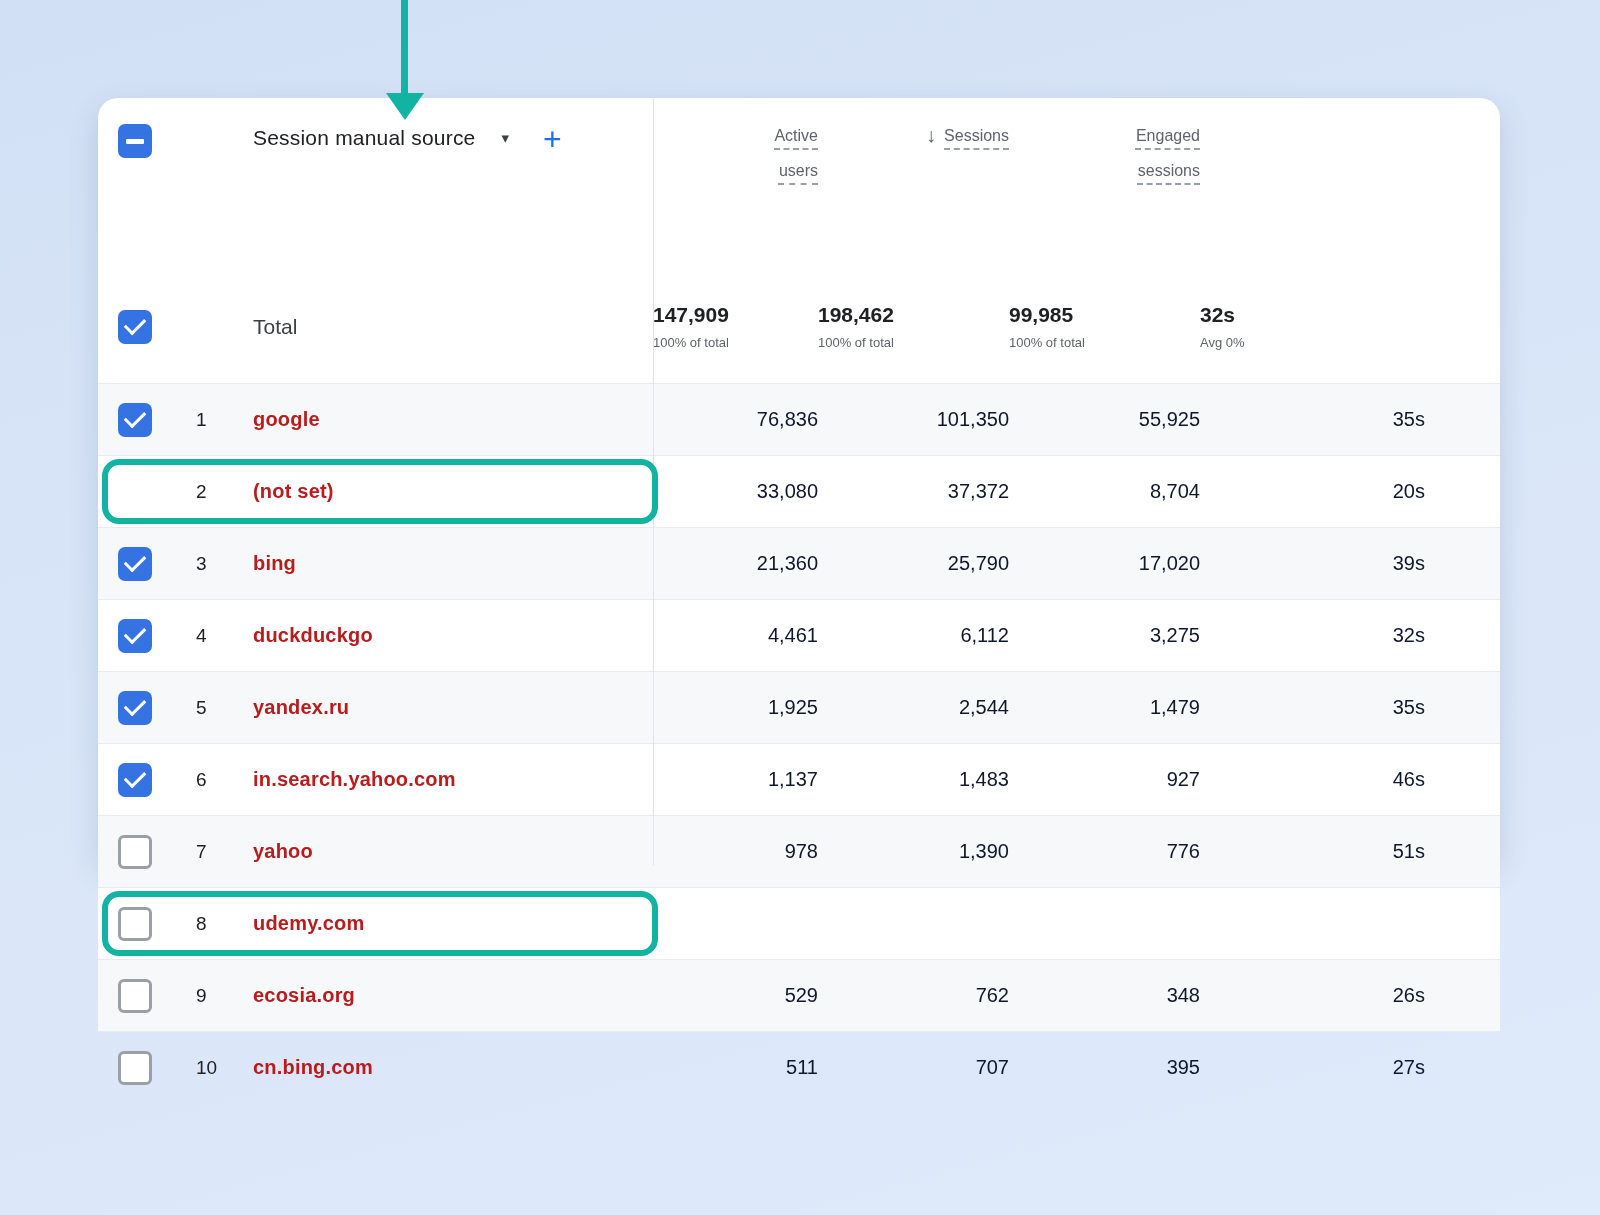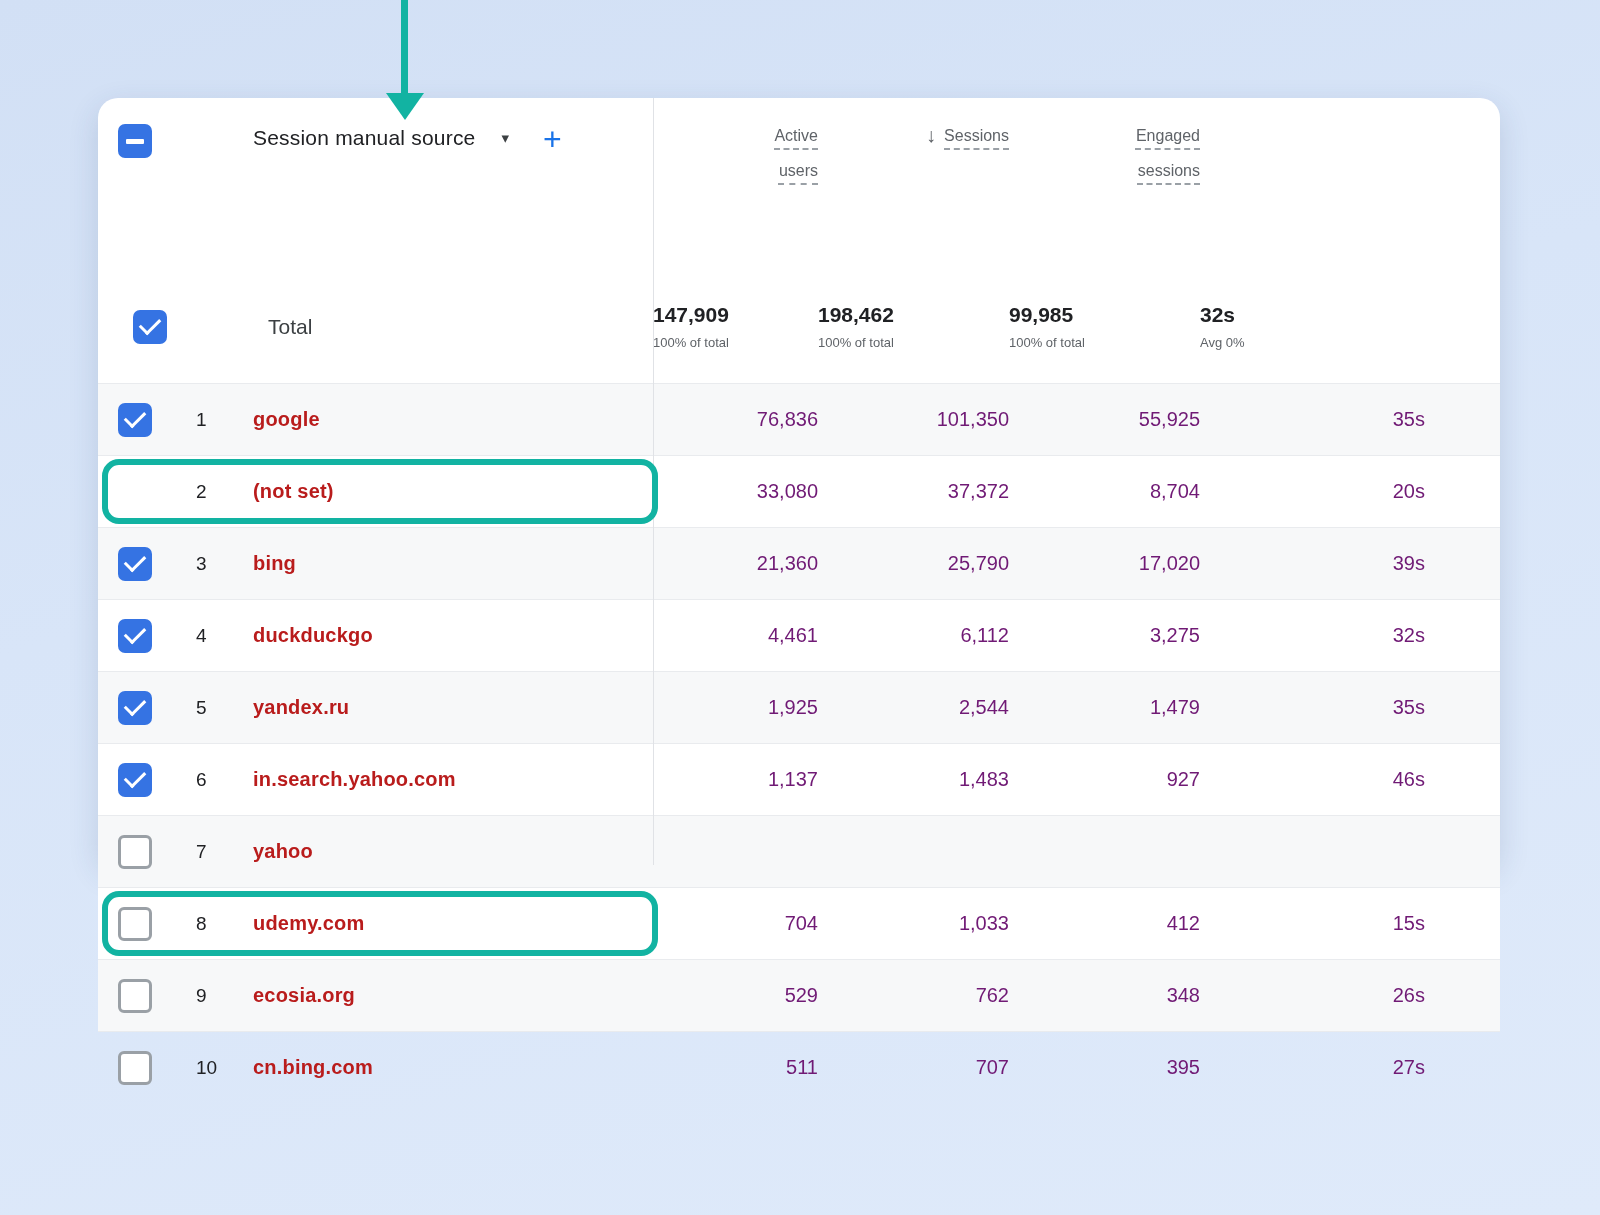--- a/index.html
+++ b/index.html
@@ -62,35 +62,35 @@
     transform:rotate(-45deg); }
   .checkbox[data-state="indeterminate"]{ background:var(--checkbox-blue); }
   .checkbox[data-state="indeterminate"]::after{
     content:""; position:absolute; left:8px; top:15px; width:18px; height:5px;
     background:#fff; border-radius:1px; }
   .checkbox[data-state="unchecked"]{ background:#fff; border:3px solid #9aa0a6; border-radius:6px; }
   .checkbox[data-state="none"]{ visibility:hidden; }
 
   
   .total-row{ display:flex; height:113px; }
-  .total-left{ width:555px; display:flex; align-items:center; padding-left:35px; }
+  .total-left{ width:555px; display:flex; align-items:center; padding-left:20px; }
   .total-label{ margin-left:101px; font-size:21px; color:#3c4043; }
   .total-metrics{ align-items:center; }
   .total-cell{ text-align:left; }
   .total-val{ font-size:21px; font-weight:700; color:#202124; }
   .total-share{ font-size:13px; color:#5f6368; margin-top:8px; }
 
   
   .rows .row{ display:flex; height:72px; border-top:1px solid #e9ebee; position:relative; }
   .rows .row:nth-child(odd){ background:#f7f8f9; }
   .dim-cell{ width:555px; display:flex; align-items:center; padding-left:20px; }
   .row-num{ flex:0 0 101px; padding-left:44px; font-size:19px; color:#202124; }
   .row-src{ font-size:20px; font-weight:700; color:#b91c1c; letter-spacing:0.2px; }
   .row-metrics{ align-items:center; }
-  .val{ text-align:right; font-size:20px; color:#701a75; }
+  .val{ text-align:right; font-size:20px; color:#0f172a; }
 
   
   .annotation-box{ display:none; position:absolute; left:4px; top:3px; bottom:3px;
     width:556px; border:6px solid var(--annotation-teal); border-radius:17px;
     z-index:3; pointer-events:none; background:transparent; }
   .row[data-highlight="true"] .annotation-box{ display:block; }
   .row[data-highlight="true"]{ background:#ffffff !important; }
 </style>
 </head>
 <body>
@@ -240,34 +240,34 @@
       </div>
     </div>
 
     <div class="row" data-highlight="false">
 
       <div class="dim-cell">
         <span class="checkbox" data-state="unchecked"></span>
         <span class="row-num">7</span>
         <span class="row-src">yahoo</span>
       </div>
+      <div class="metrics-grid row-metrics">
+        <span class="val">978</span>
+        <span class="val">1,390</span>
+        <span class="val">776</span>
+        <span class="val">51s</span>
+      </div>
     </div>
 
     <div class="row" data-highlight="true">
       <span class="annotation-box"></span>
       <div class="dim-cell">
         <span class="checkbox" data-state="unchecked"></span>
         <span class="row-num">8</span>
         <span class="row-src">udemy.com</span>
-      </div>
-      <div class="metrics-grid row-metrics">
-        <span class="val">704</span>
-        <span class="val">1,033</span>
-        <span class="val">412</span>
-        <span class="val">15s</span>
       </div>
     </div>
 
     <div class="row" data-highlight="false">
 
       <div class="dim-cell">
         <span class="checkbox" data-state="unchecked"></span>
         <span class="row-num">9</span>
         <span class="row-src">ecosia.org</span>
       </div>

